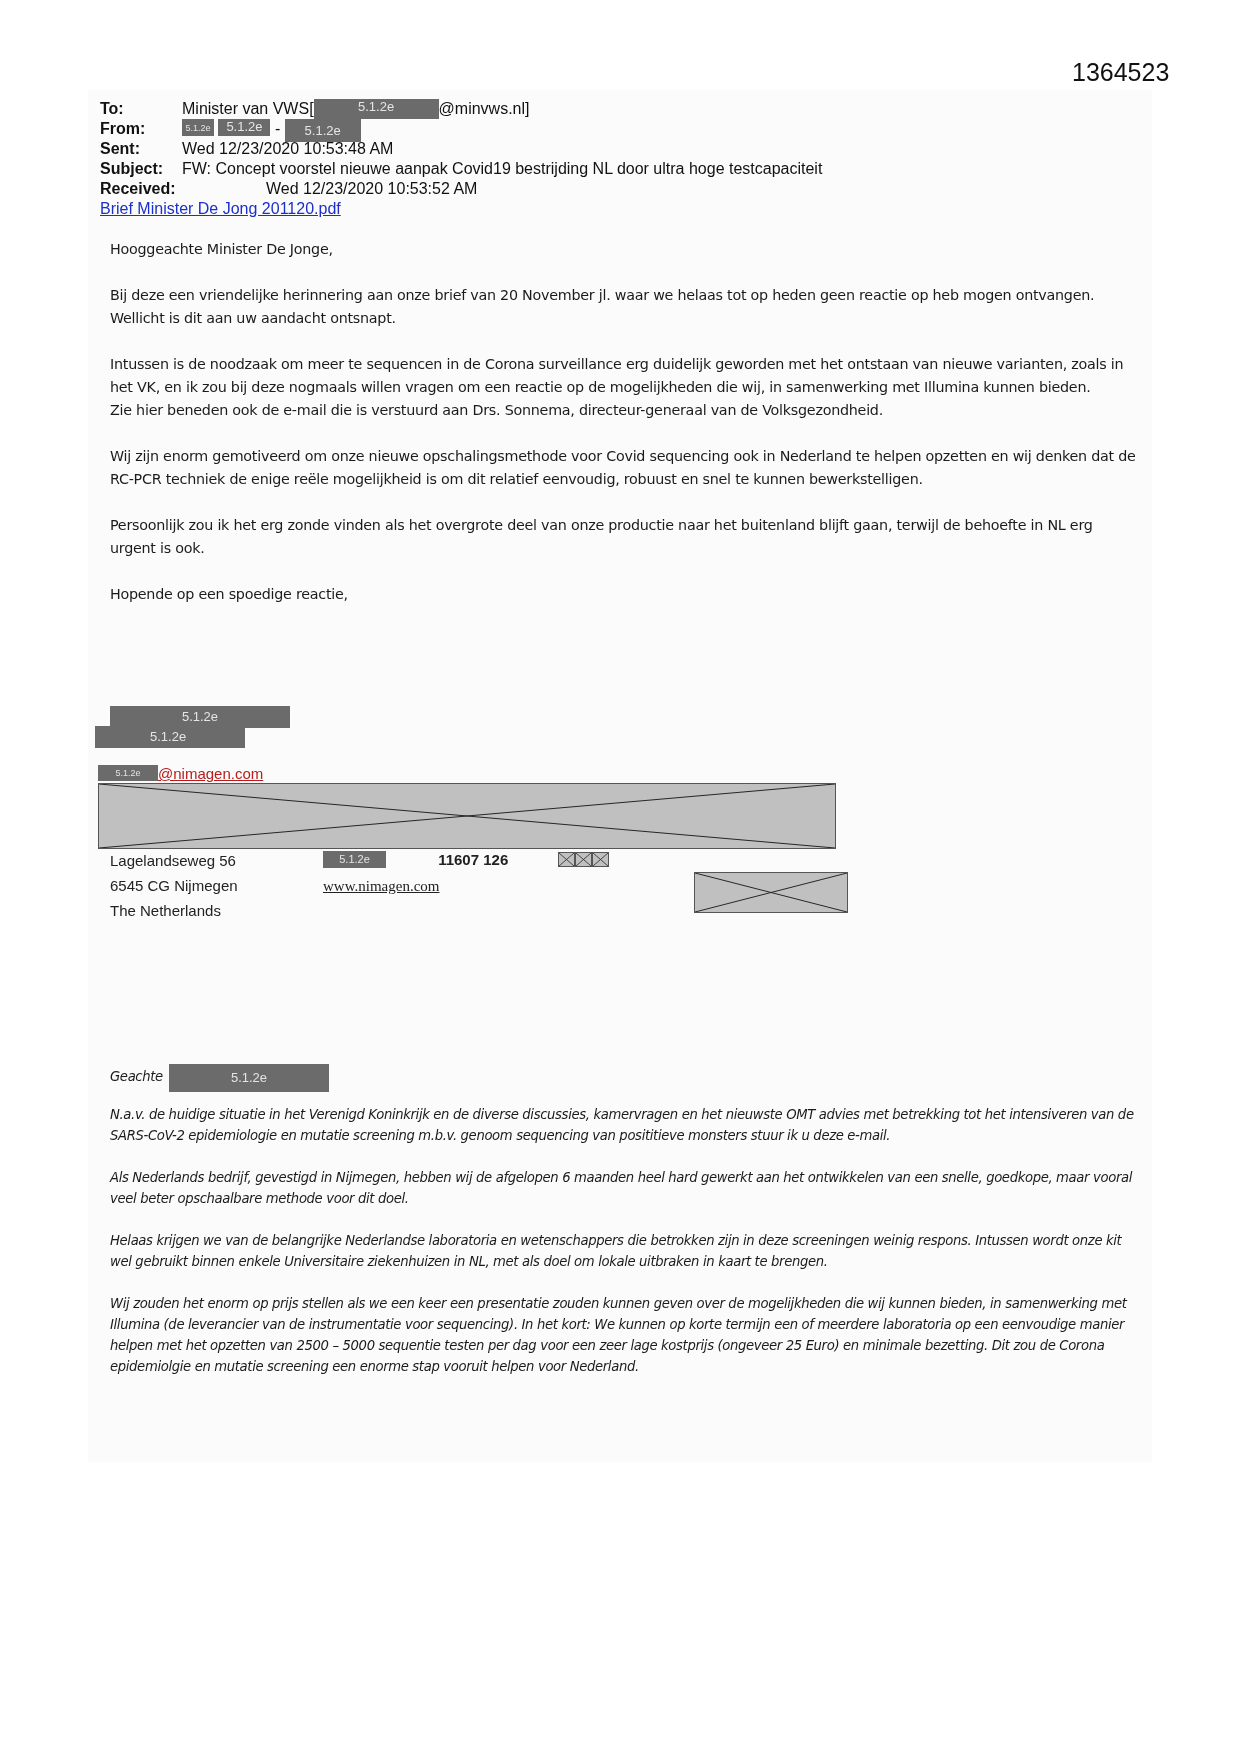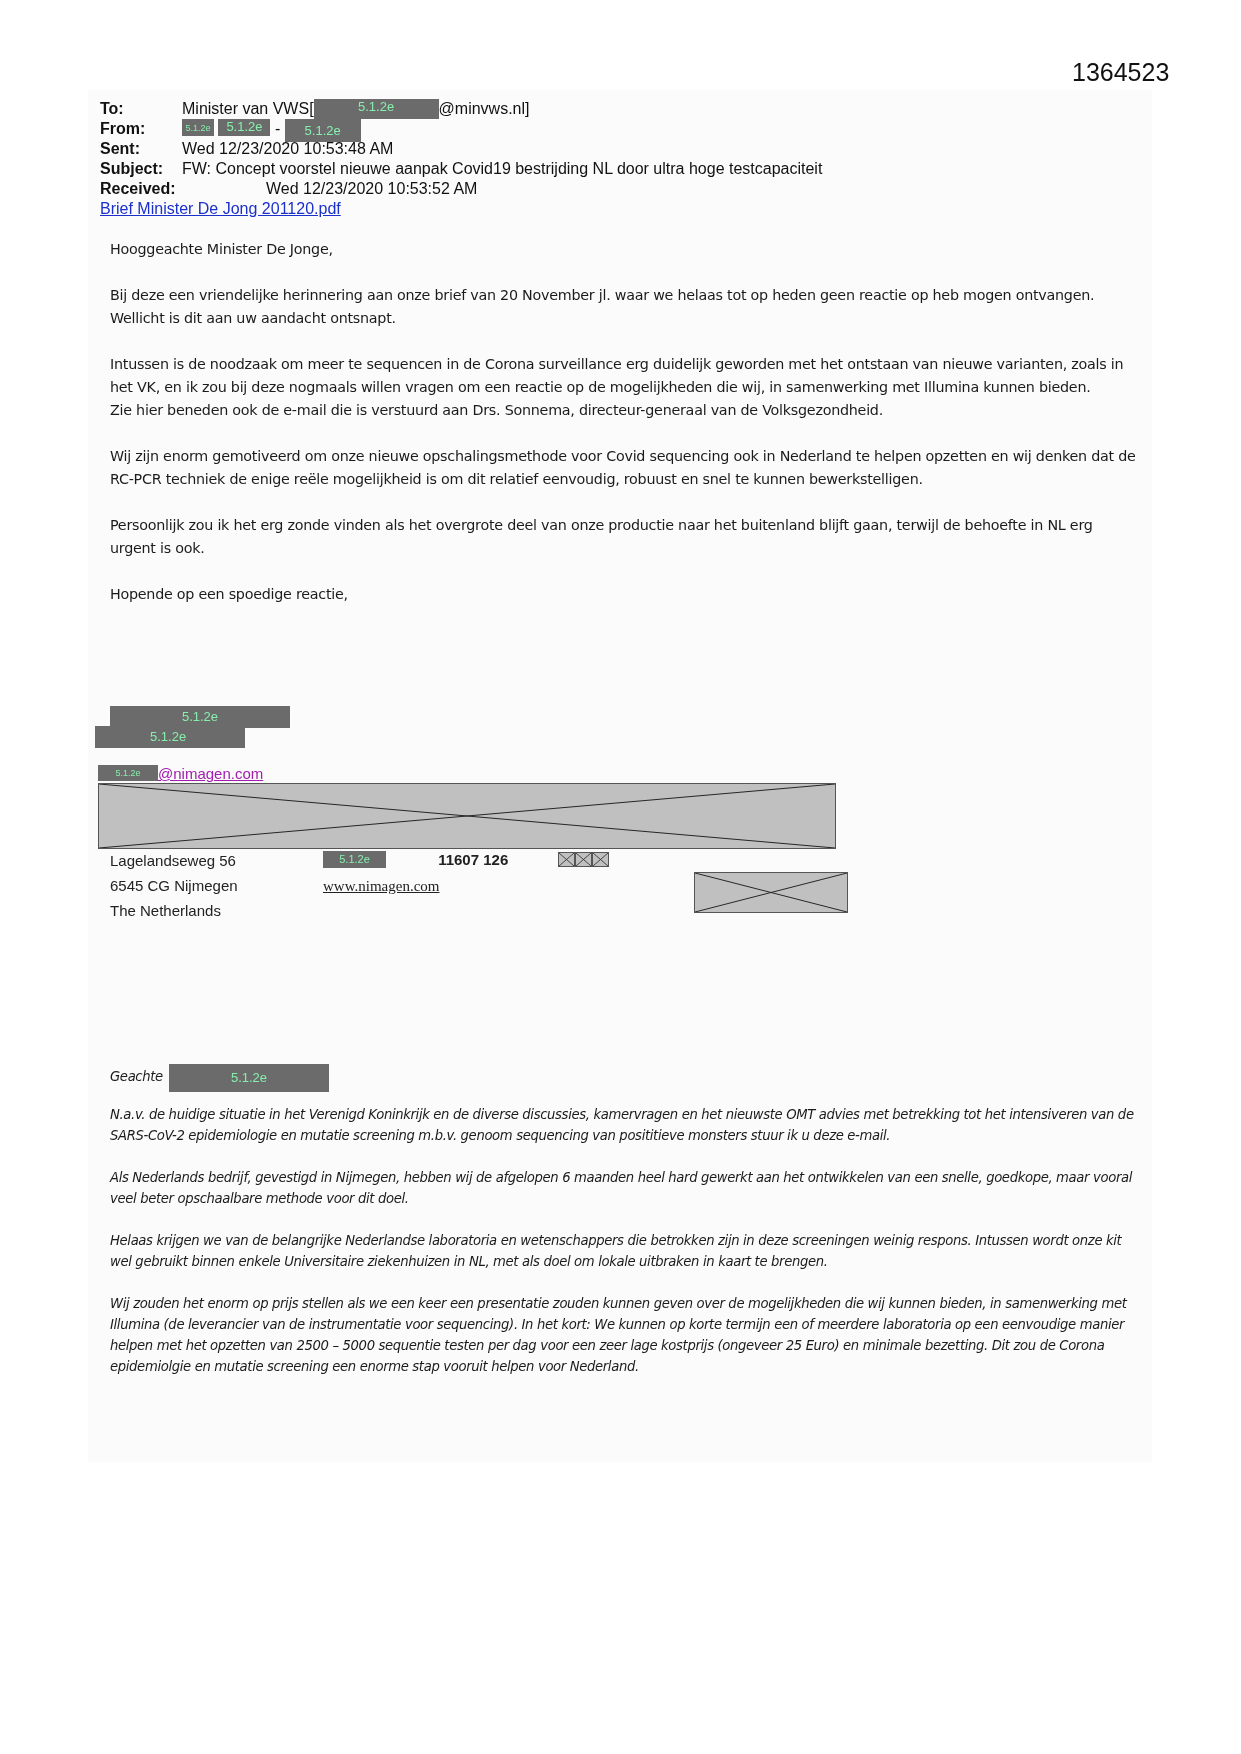--- a/index.html
+++ b/index.html
@@ -6,21 +6,21 @@
     body {
       width: 1241px; height: 1754px; position: relative; background: #ffffff;
       font-family: "Liberation Sans", sans-serif; color: #111; overflow: hidden;
     }
     .doc-id { position: absolute; left: 1072px; top: 58px; font-size: 25px; color: #111; }
     .panel { position: absolute; left: 88px; top: 90px; width: 1064px; height: 1372px; background: #fbfbfb; }
 
     .hdr { position: absolute; left: 100px; font-size: 16px; line-height: 20px; white-space: nowrap; }
     .hdr .lbl { font-weight: bold; display: inline-block; }
     .hdr .val { position: absolute; left: 82px; top: 0; }
-    .redact { display: inline-block; background: #6b6b6b; color: #86efac; text-align: center; font-size: 13px; line-height: 18px; vertical-align: top; }
+    .redact { display: inline-block; background: #6b6b6b; color: #e5e5e5; text-align: center; font-size: 13px; line-height: 18px; vertical-align: top; }
     .redact.small { font-size: 9px; }
 
     .link { color: #1a2fcc; text-decoration: underline; }
 
     .body-text { position: absolute; left: 110px; width: 1030px; font-family: "DejaVu Sans", sans-serif; font-size: 14.3px; line-height: 23px; color: #1b1b1b; letter-spacing: -0.25px; }
     .body-text p { margin: 0 0 23px 0; }
 
     .fw-text { position: absolute; left: 110px; width: 1030px; font-family: "DejaVu Sans", sans-serif; font-style: italic; font-size: 13.2px; line-height: 21px; color: #1b1b1b; letter-spacing: -0.35px; }
     .fw-text p { margin: 0 0 21px 0; }
 
@@ -72,21 +72,21 @@
   <p>Zie hier beneden ook de e-mail die is verstuurd aan Drs. Sonnema, directeur-generaal van de Volksgezondheid.</p>
   <p>Wij zijn enorm gemotiveerd om onze nieuwe opschalingsmethode voor Covid sequencing ook in Nederland te helpen opzetten en wij denken dat de RC-PCR techniek de enige reële mogelijkheid is om dit relatief eenvoudig, robuust en snel te kunnen bewerkstelligen.</p>
   <p>Persoonlijk zou ik het erg zonde vinden als het overgrote deel van onze productie naar het buitenland blijft gaan, terwijl de behoefte in NL erg urgent is ook.</p>
   <p>Hopende op een spoedige reactie,</p>
 </div>
 
 <span class="redact" style="position:absolute;left:110px;top:706px;width:180px;height:22px;line-height:22px;">5.1.2e</span>
 <span class="redact" style="position:absolute;left:95px;top:726px;width:150px;height:22px;line-height:22px;text-align:left;padding-left:55px;box-sizing:border-box;">5.1.2e</span>
 
 <div class="sig" style="left:98px;top:765px;font-size:15px;">
-  <span class="redact small" style="width:60px;height:16px;line-height:16px;">5.1.2e</span><span class="link" style="color:#a21caf;">@nimagen.com</span>
+  <span class="redact small" style="width:60px;height:16px;line-height:16px;">5.1.2e</span><span class="link" style="color:#b91c1c;">@nimagen.com</span>
 </div>
 
 <div class="imgph" style="left:98px;top:783px;width:738px;height:66px;">
   <svg viewBox="0 0 738 66" preserveAspectRatio="none">
       <line x1="0" y1="0" x2="738" y2="66" stroke="#222" stroke-width="1"></line>
       <line x1="0" y1="66" x2="738" y2="0" stroke="#222" stroke-width="1"></line>
     </svg>
 </div>
 
 <div class="sig" style="left:110px;top:852px;">Lagelandseweg 56</div>

